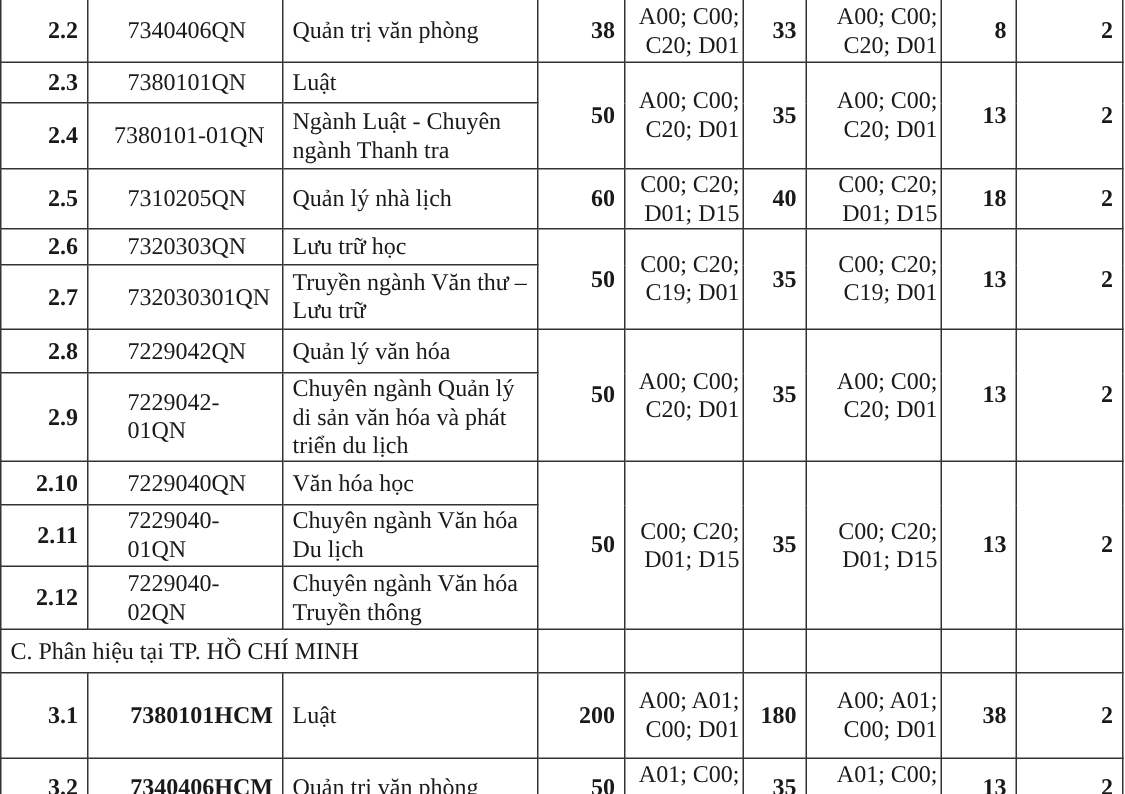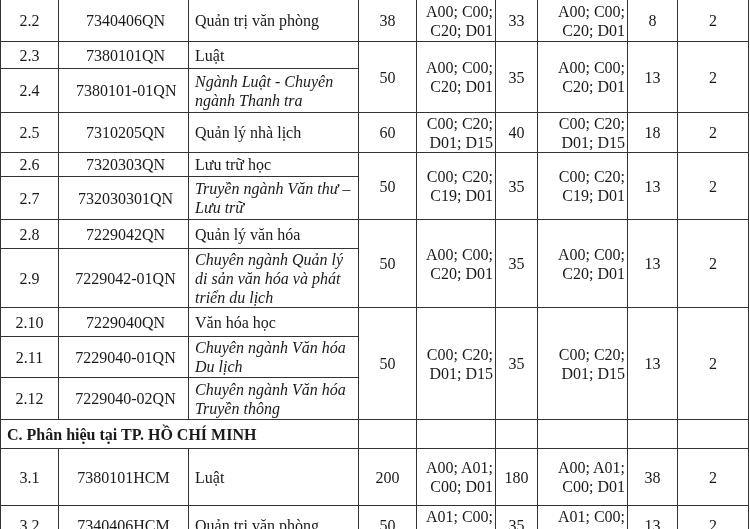--- a/index.html
+++ b/index.html
@@ -1,22 +1,22 @@
 <!DOCTYPE html>
 <html><head>
 <meta charset="utf-8">
 <style>
   html, body { margin:0; padding:0; background:#fff; }
   body { width:750px; height:529px; overflow:hidden; font-family:"Liberation Serif", serif; color:#1a1a1a; }
   table { border-collapse:collapse; position:absolute; left:0; top:-1px; table-layout:fixed; width:748px; }
   td { border:1.3px solid #333; font-size:16px; line-height:19px; padding:0 6px; vertical-align:middle; }
-  .c { text-align:center; }
-  .it { font-style:italic; }
-  .sec { font-weight:bold; }
-  .code { padding-left:10px;text-align:center; }
+  .c { text-align:right;font-weight:bold; }
+  .it { }
+  .sec { font-weight:normal; }
+  .code { padding-left:26px; }
   .comb { text-align:right; line-height:19px; padding:0 2px; }
 </style>
 </head>
 <body>
 
 <table>
   <colgroup>
     <col style="width:58px">
       <col style="width:130px">
       <col style="width:170px">

